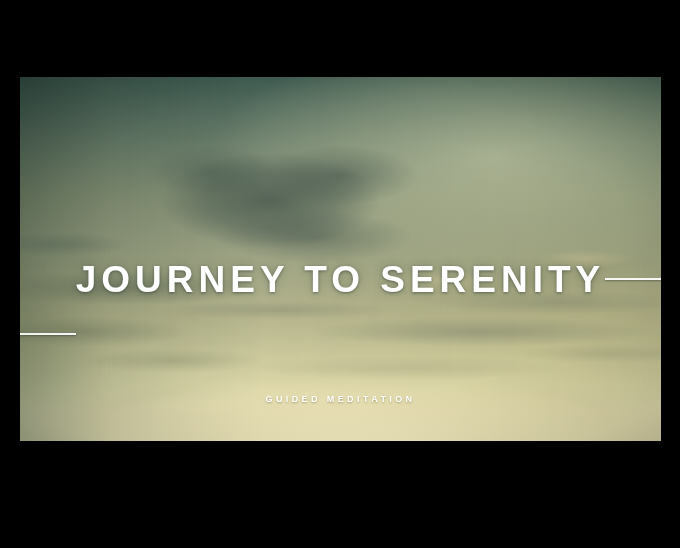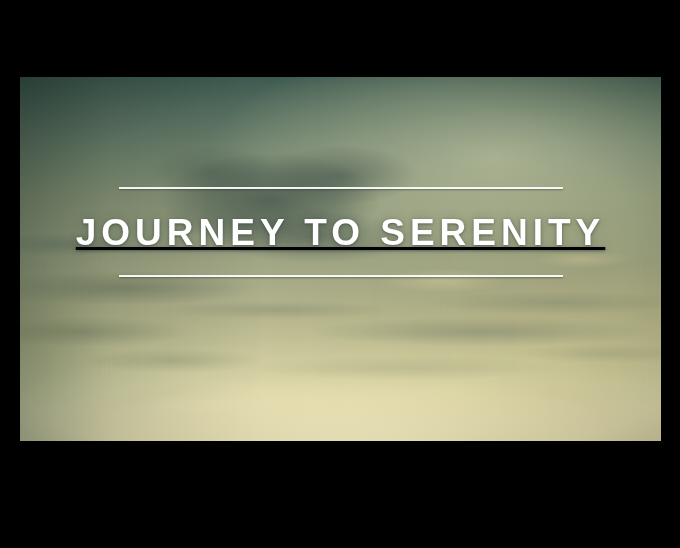--- a/index.html
+++ b/index.html
@@ -173,25 +173,24 @@
   }
 
   
   #title-block {
     position: absolute;
     left: 0;
     top: 0;
     width: 641px;
     height: 404px;
     display: flex;
-    flex-direction: column;
+    flex-direction: row;
     align-items: center;
     justify-content: flex-start;
     text-align: center;
-    text-decoration: underline;
   }
 
   .rule {
     width: 444px;
     height: 2px;
     background: rgba(255, 255, 255, 0.92);
     box-shadow: 0 1px 2px rgba(30, 45, 40, 0.45);
   }
 
   #rule-top { margin-top: 110px; }
@@ -248,15 +247,16 @@
 
       <div class="rule" id="rule-top"></div>
 
       <div id="title-lines">
         <span class="tline">JOURNEY TO SERENITY</span>
       </div>
 
       <div class="rule" id="rule-bottom"></div>
     </div>
 
+    <div id="subtitle">GUIDED MEDITATION</div>
 
   </div>
 </div>
 
 </body></html>

